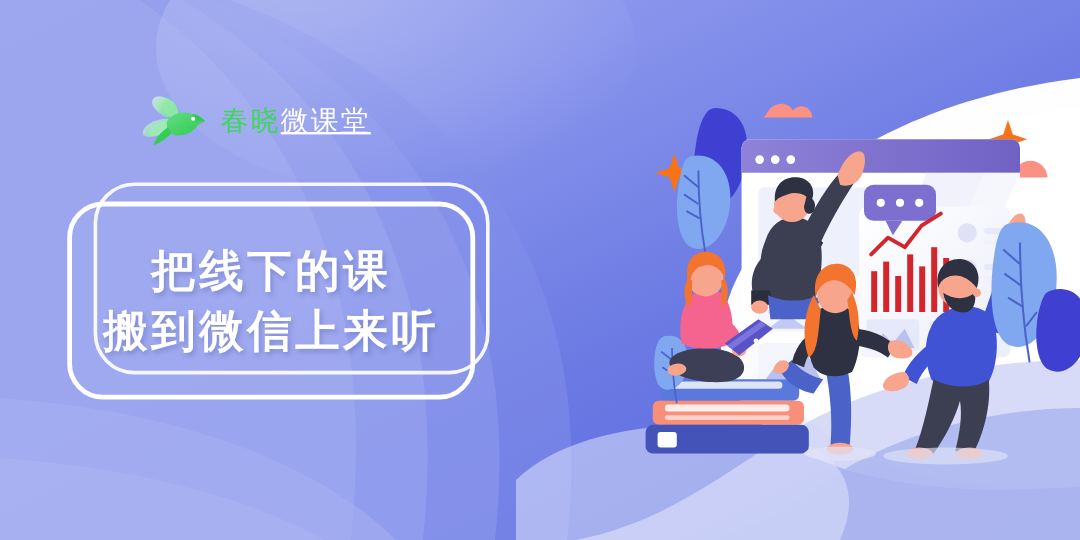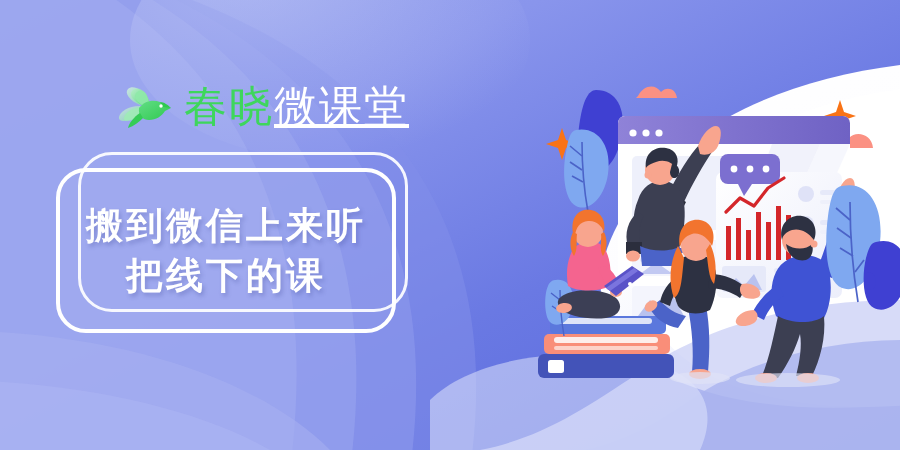--- a/index.html
+++ b/index.html
@@ -17,21 +17,21 @@
 
   
   .logo{
     position:absolute;left:118px;top:78px;
     display:flex;align-items:center;gap:10px;
     z-index:40;
   }
   .logo-bird{width:56px;height:44px;display:block;}
   .logo-text{
     display:flex;align-items:baseline;
-    font-size:43px;letter-spacing:2px;
+    font-size:23px;letter-spacing:2px;
     font-weight:400;
     white-space:nowrap;
   }
   .logo-brand{color:#3ed65c;}
   .logo-sub{color:#ffffff;text-decoration:underline;}
 
   
   .frame-back{
     position:absolute;left:78px;top:152px;
     width:330px;height:160px;
@@ -163,22 +163,22 @@
     <div class="logo-text">
       <span class="logo-brand">春晓</span>
         <span class="logo-sub">微课堂</span>
     </div>
   </div>
 
   <div class="frame-back"></div>
   <div class="frame-front"></div>
 
   <div class="headline">
+    <div class="headline-line">把线下的课</div>
     <div class="headline-line">搬到微信上来听</div>
-    <div class="headline-line">把线下的课</div>
   </div>
 
   <div class="illo">
     <svg viewBox="0 0 390 340" xmlns="http://www.w3.org/2000/svg">
       <defs>
         <linearGradient id="barTop" x1="0" y1="0" x2="1" y2="0">
           <stop offset="0%" stop-color="#8f82d8"></stop>
             <stop offset="100%" stop-color="#6f62c4"></stop>
         </linearGradient>
         <linearGradient id="cardSheen" x1="0" y1="0" x2="1" y2="1">

